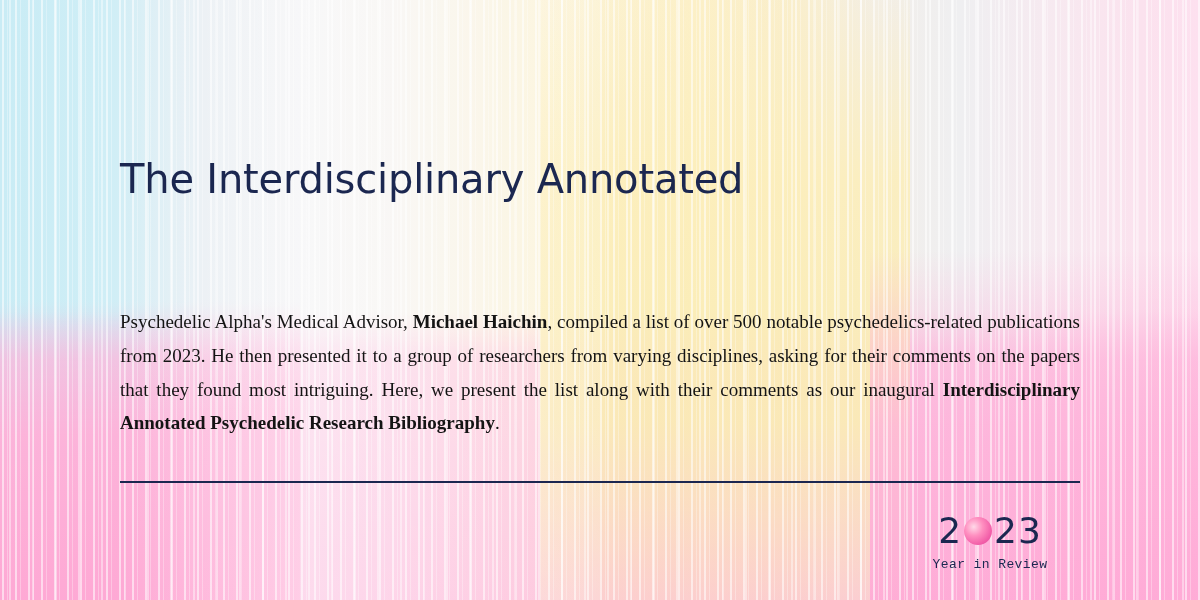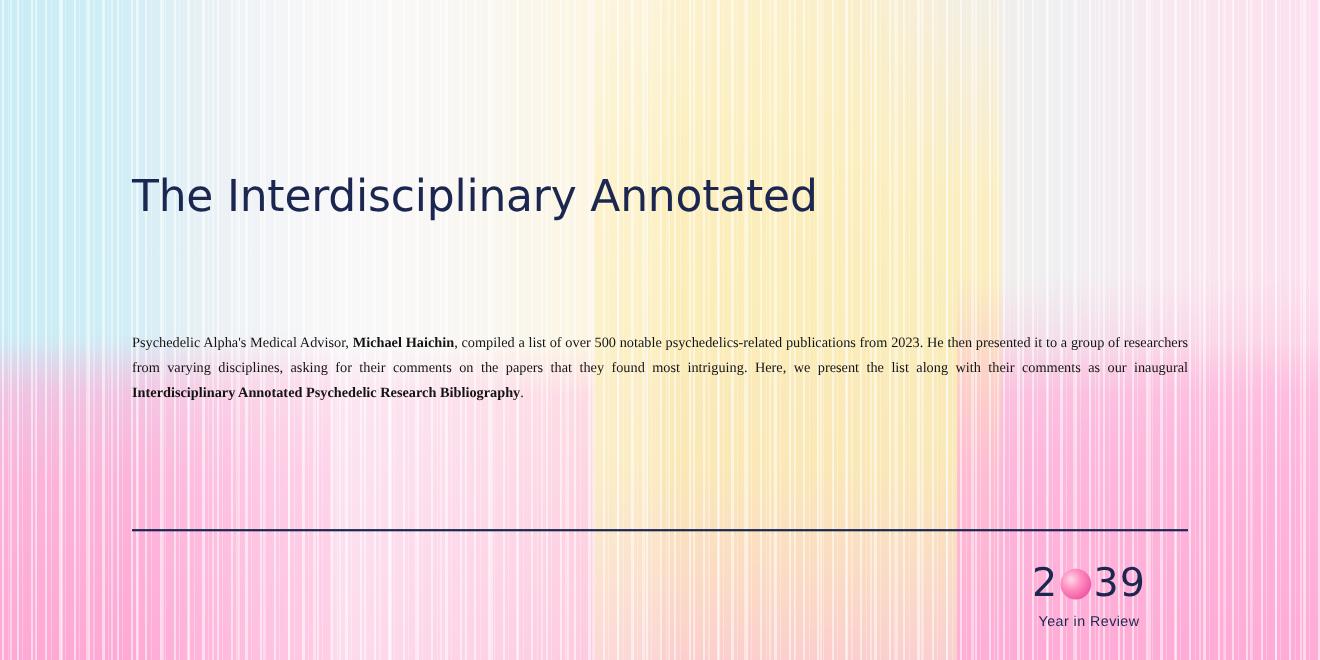--- a/index.html
+++ b/index.html
@@ -117,21 +117,21 @@
     color: #1b2750;
   }
   .title .line { display: block; }
 
   .body-text {
     position: absolute;
     top: 286px;
     left: 0;
     right: 0;
     font-family: "Liberation Serif", serif;
-    font-size: 13px;
+    font-size: 19px;
     line-height: 1.78;
     color: #141414;
     text-align: justify;
     text-justify: inter-word;
   }
   .body-text b { font-weight: 700; }
 
   .rule {
     position: absolute;
     left: 0;
@@ -227,21 +227,21 @@
   }
   .yir-blob {
     width: 28px; height: 28px;
     border-radius: 50%;
     background: radial-gradient(circle at 35% 35%, #ffd9e8 0%, #ff8fc0 35%, #f25ea8 70%, #d94b9a 100%);
     display: inline-block;
     margin: 0 1px;
   }
   .yir-label {
     margin-top: 6px;
-    font-family: Liberation Sans, sans-serif;
+    font-family: Liberation Mono, monospace;
     font-size: 13px;
     letter-spacing: 0.4px;
     color: #1b2750;
   }
 </style>
 </head>
 <body>
 
 <div id="page">
 
@@ -265,20 +265,20 @@
 
     <div class="rule"></div>
 
     <div class="footer">
 
 
       <div class="yir">
         <div class="yir-year">
           <span>2</span>
           <span class="yir-blob"></span>
-          <span>39</span>
+          <span>23</span>
         </div>
         <div class="yir-label">Year in Review</div>
       </div>
 
     </div>
   </div>
 </div>
 
 </body></html>

